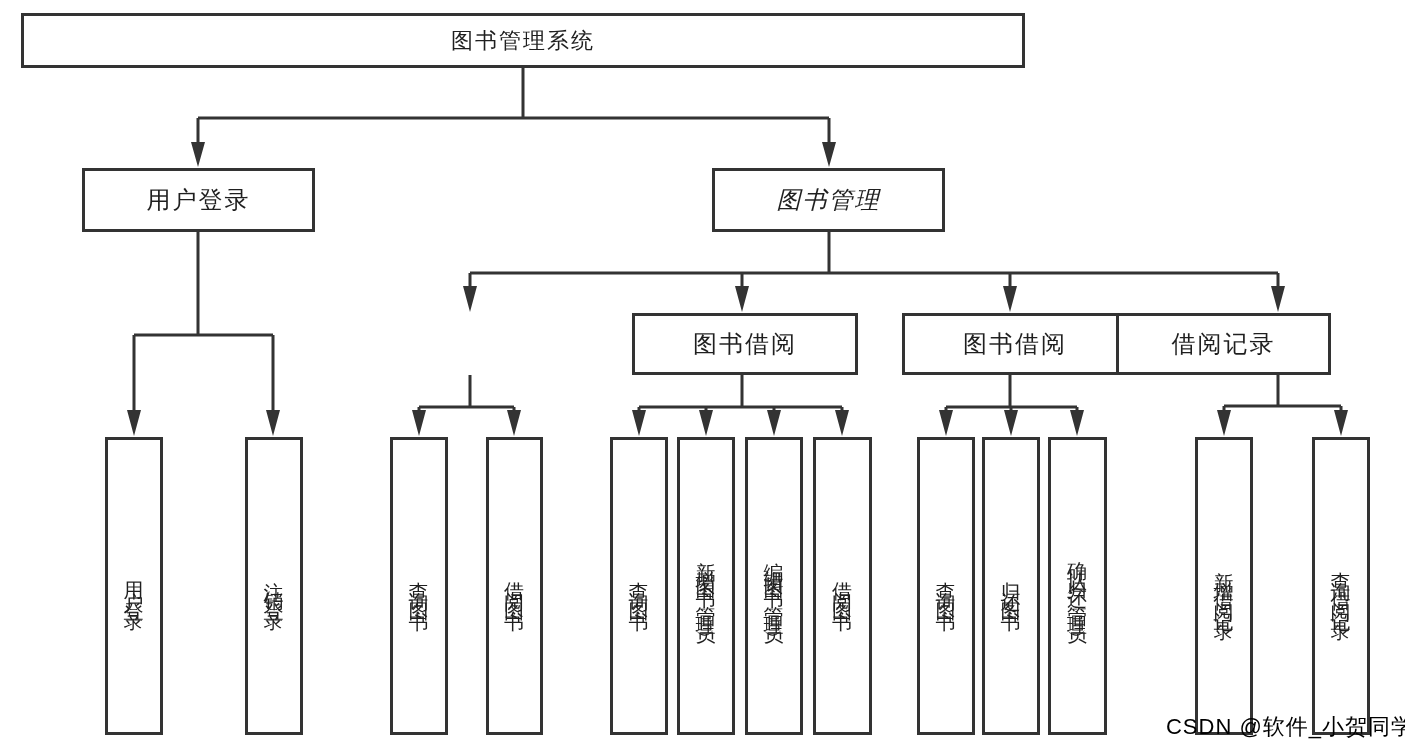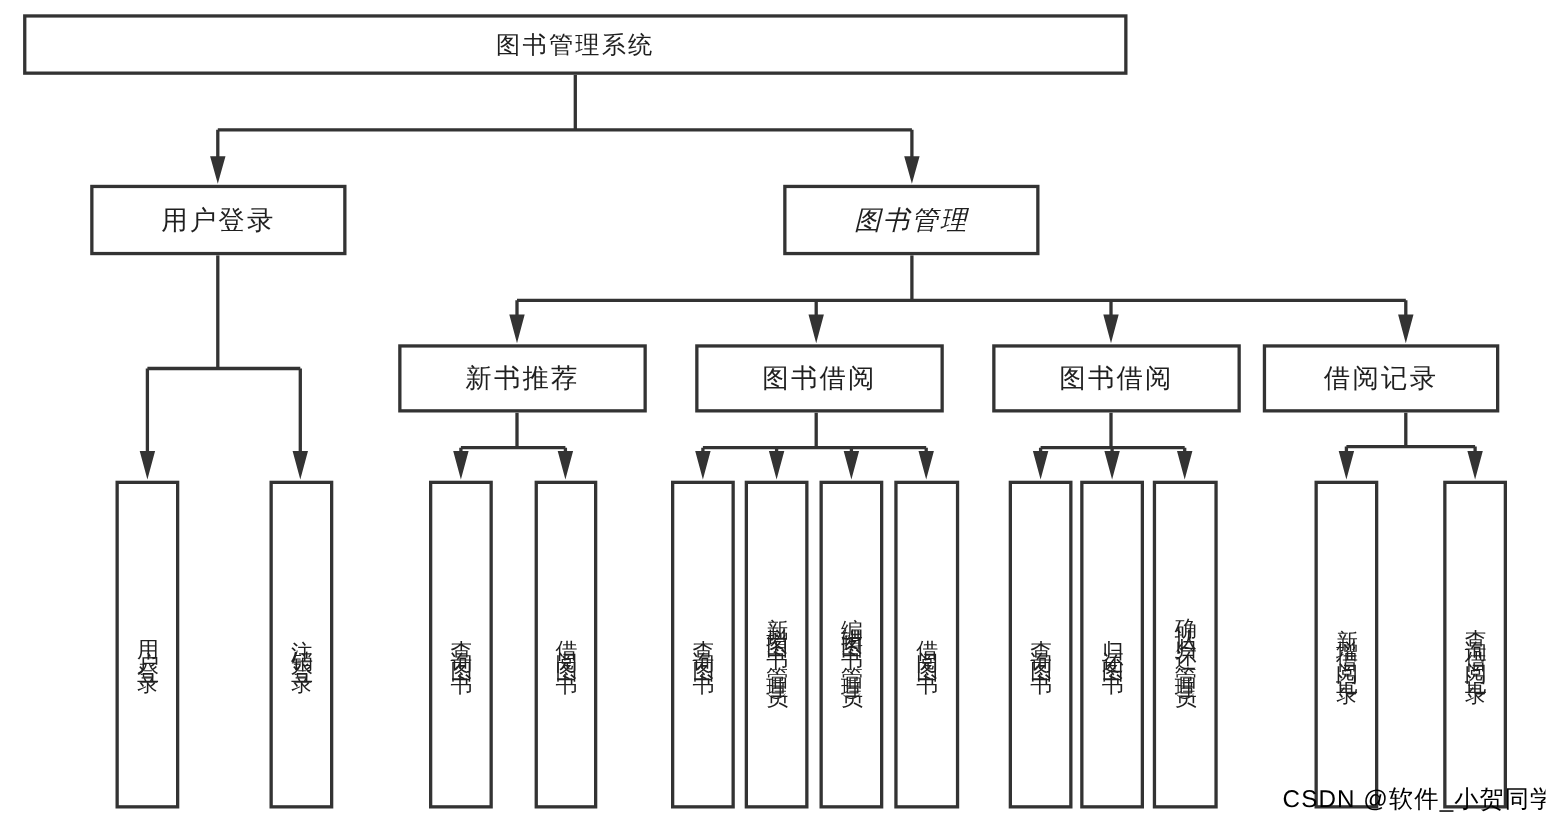--- a/index.html
+++ b/index.html
@@ -94,24 +94,23 @@
       M939 410 L953 410 L946 436 Z M1004 410 L1018 410 L1011 436 Z
       M1070 410 L1084 410 L1077 436 Z
       M1217 410 L1231 410 L1224 436 Z M1334 410 L1348 410 L1341 436 Z"></path>
   </svg>
 
   <div class="box" style="left:21px; top:13px; width:1004px; height:55px; font-size:22px;">图书管理系统</div>
 
   <div class="box" style="left:82px; top:168px; width:233px; height:64px;">用户登录</div>
   <div class="box" style="left:712px; top:168px; width:233px; height:64px;font-style:italic;">图书管理</div>
 
-  <div class="box" style="left:362px; top:313px; width:226px; height:62px;">新书推荐</div>
   <div class="box" style="left:632px; top:313px; width:226px; height:62px;text-align:center;">图书借阅</div>
   <div class="box" style="left:902px; top:313px; width:226px; height:62px;">图书借阅</div>
-  <div class="box" style="left:1148px; top:313px; width:215px; height:62px;">借阅记录</div>
+  <div class="box" style="left:1116px; top:313px; width:215px; height:62px;">借阅记录</div>
 
   <div class="vbox" style="left:105px; top:437px; width:58px; height:298px;">用户登录</div>
   <div class="vbox" style="left:245px; top:437px; width:58px; height:298px;">注销登录</div>
 
   <div class="vbox" style="left:390px; top:437px; width:58px; height:298px;">查询图书</div>
   <div class="vbox" style="left:486px; top:437px; width:57px; height:298px;">借阅图书</div>
 
   <div class="vbox" style="left:610px; top:437px; width:58px; height:298px;">查询图书</div>
   <div class="vbox" style="left:677px; top:437px; width:58px; height:298px; letter-spacing:9px;">新增图书（管理员）</div>
   <div class="vbox" style="left:745px; top:437px; width:58px; height:298px; letter-spacing:9px;">编辑图书（管理员）</div>

